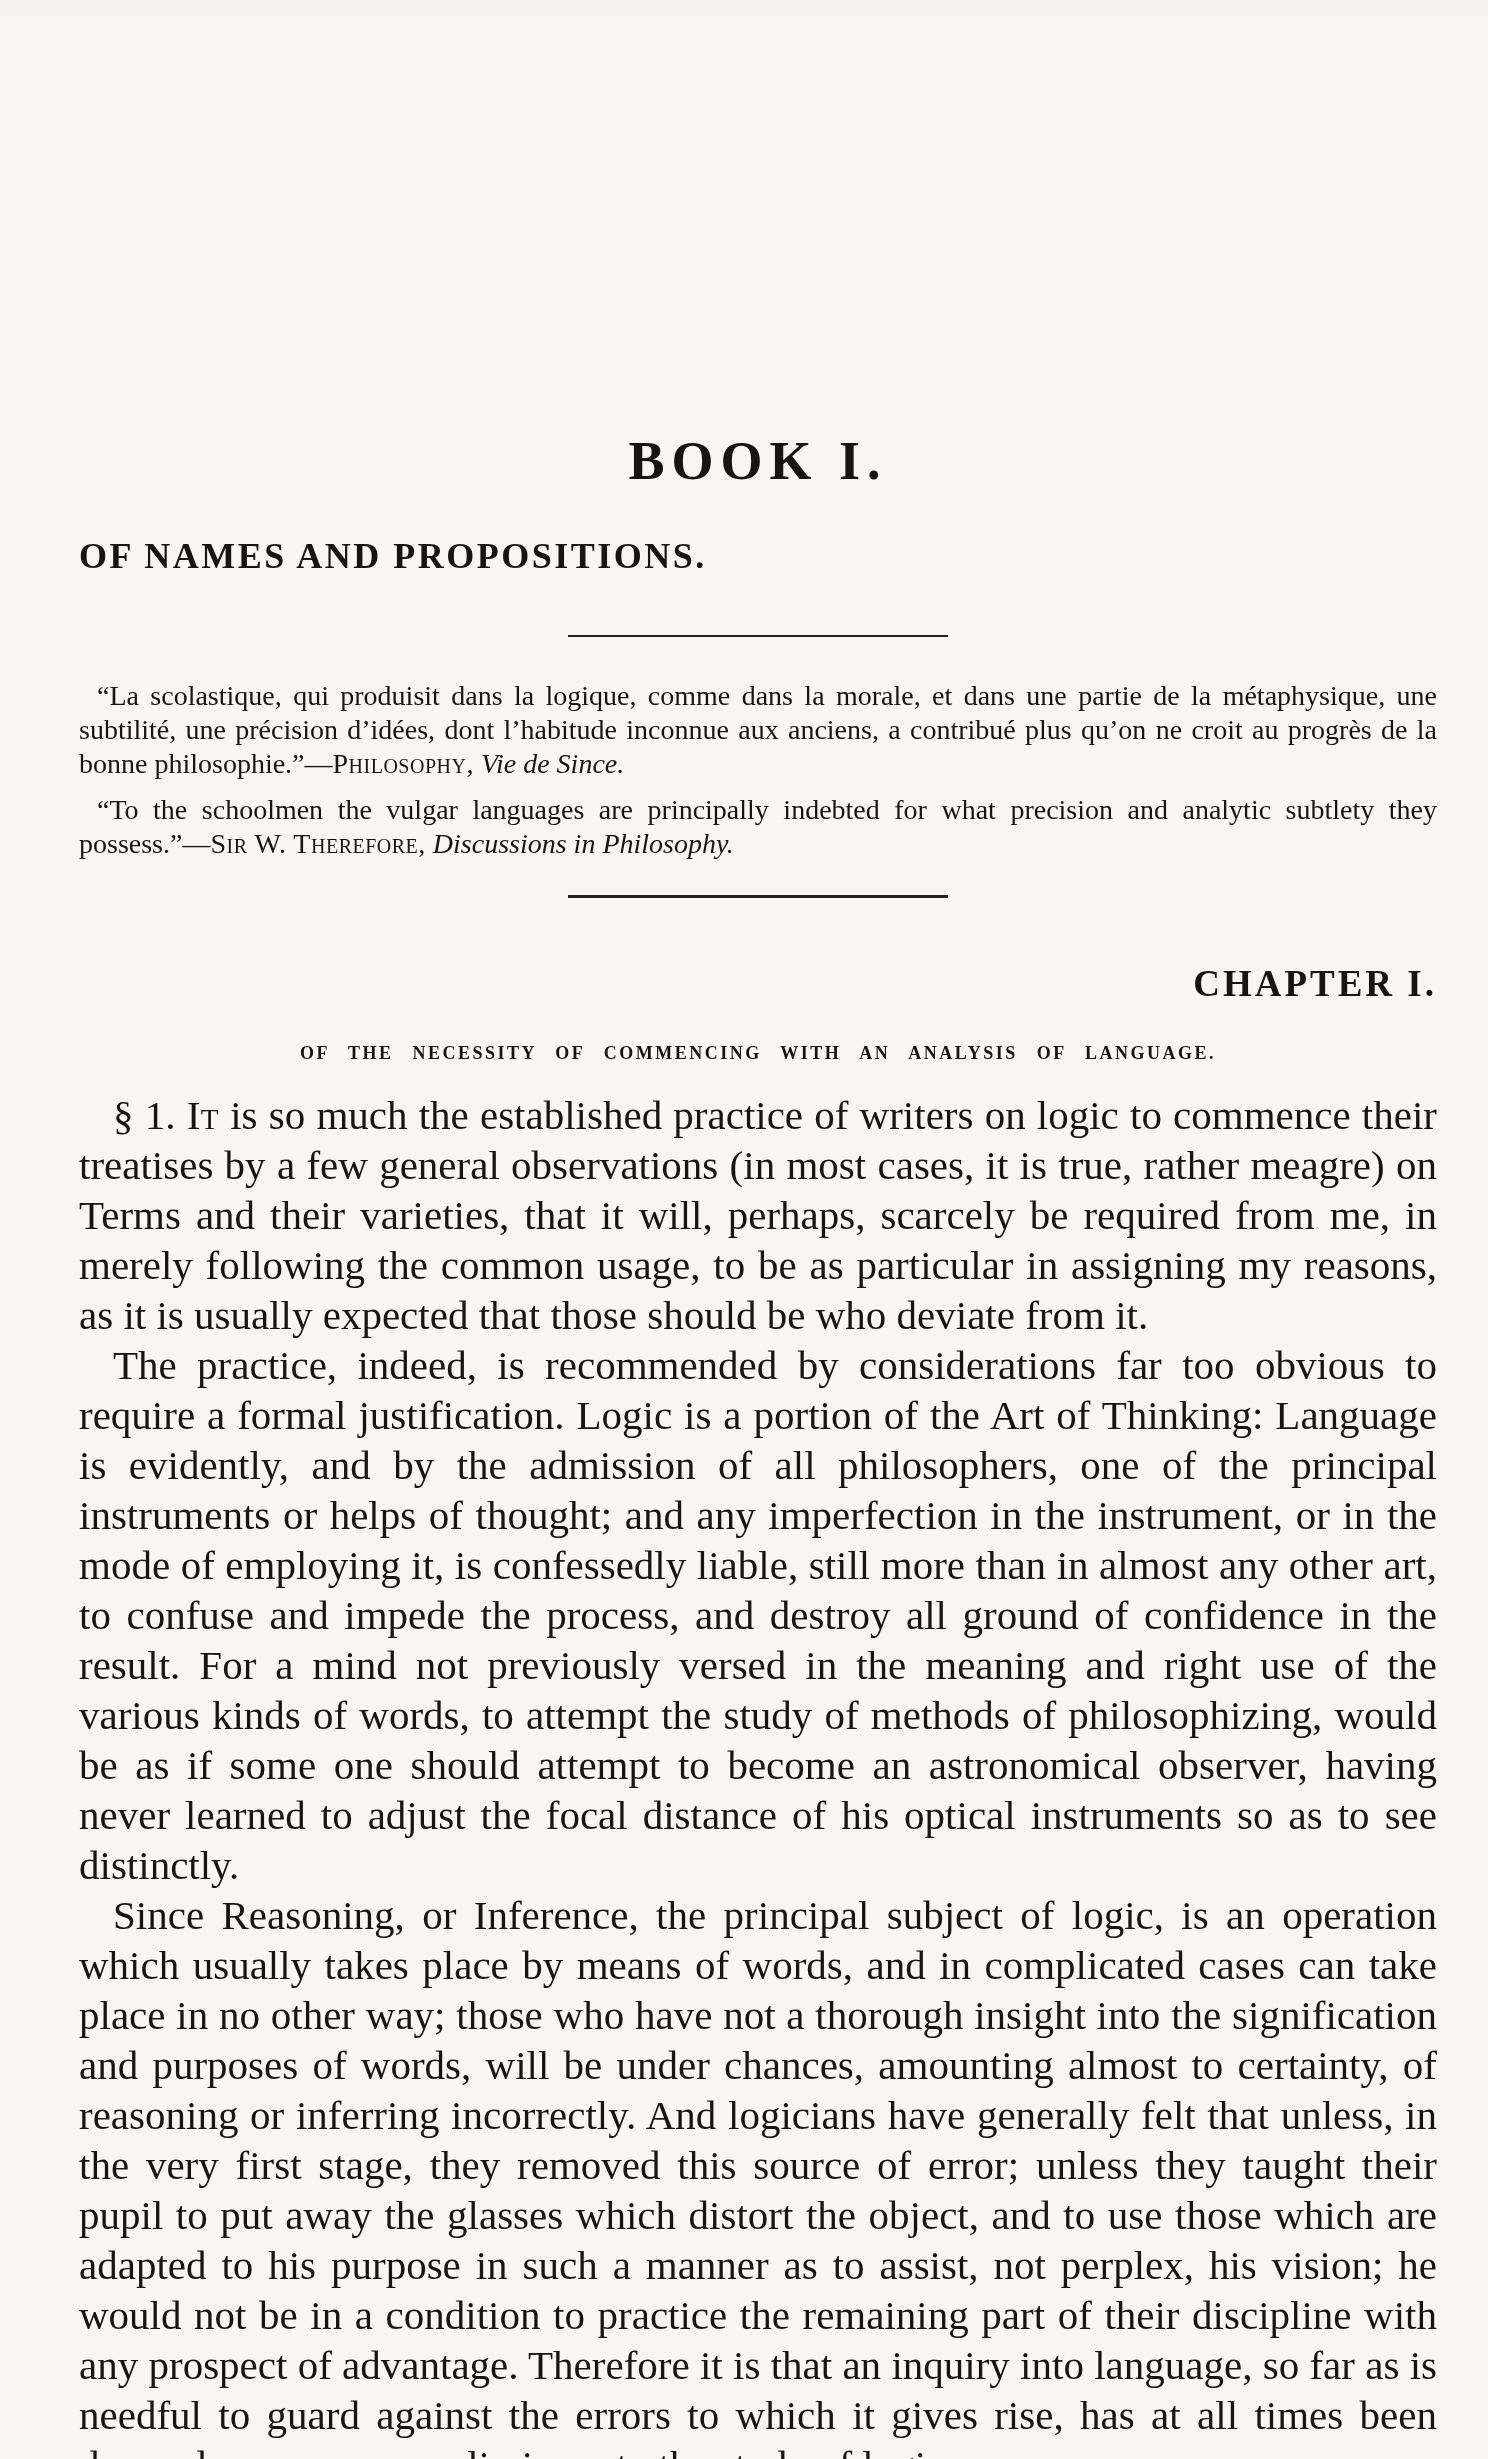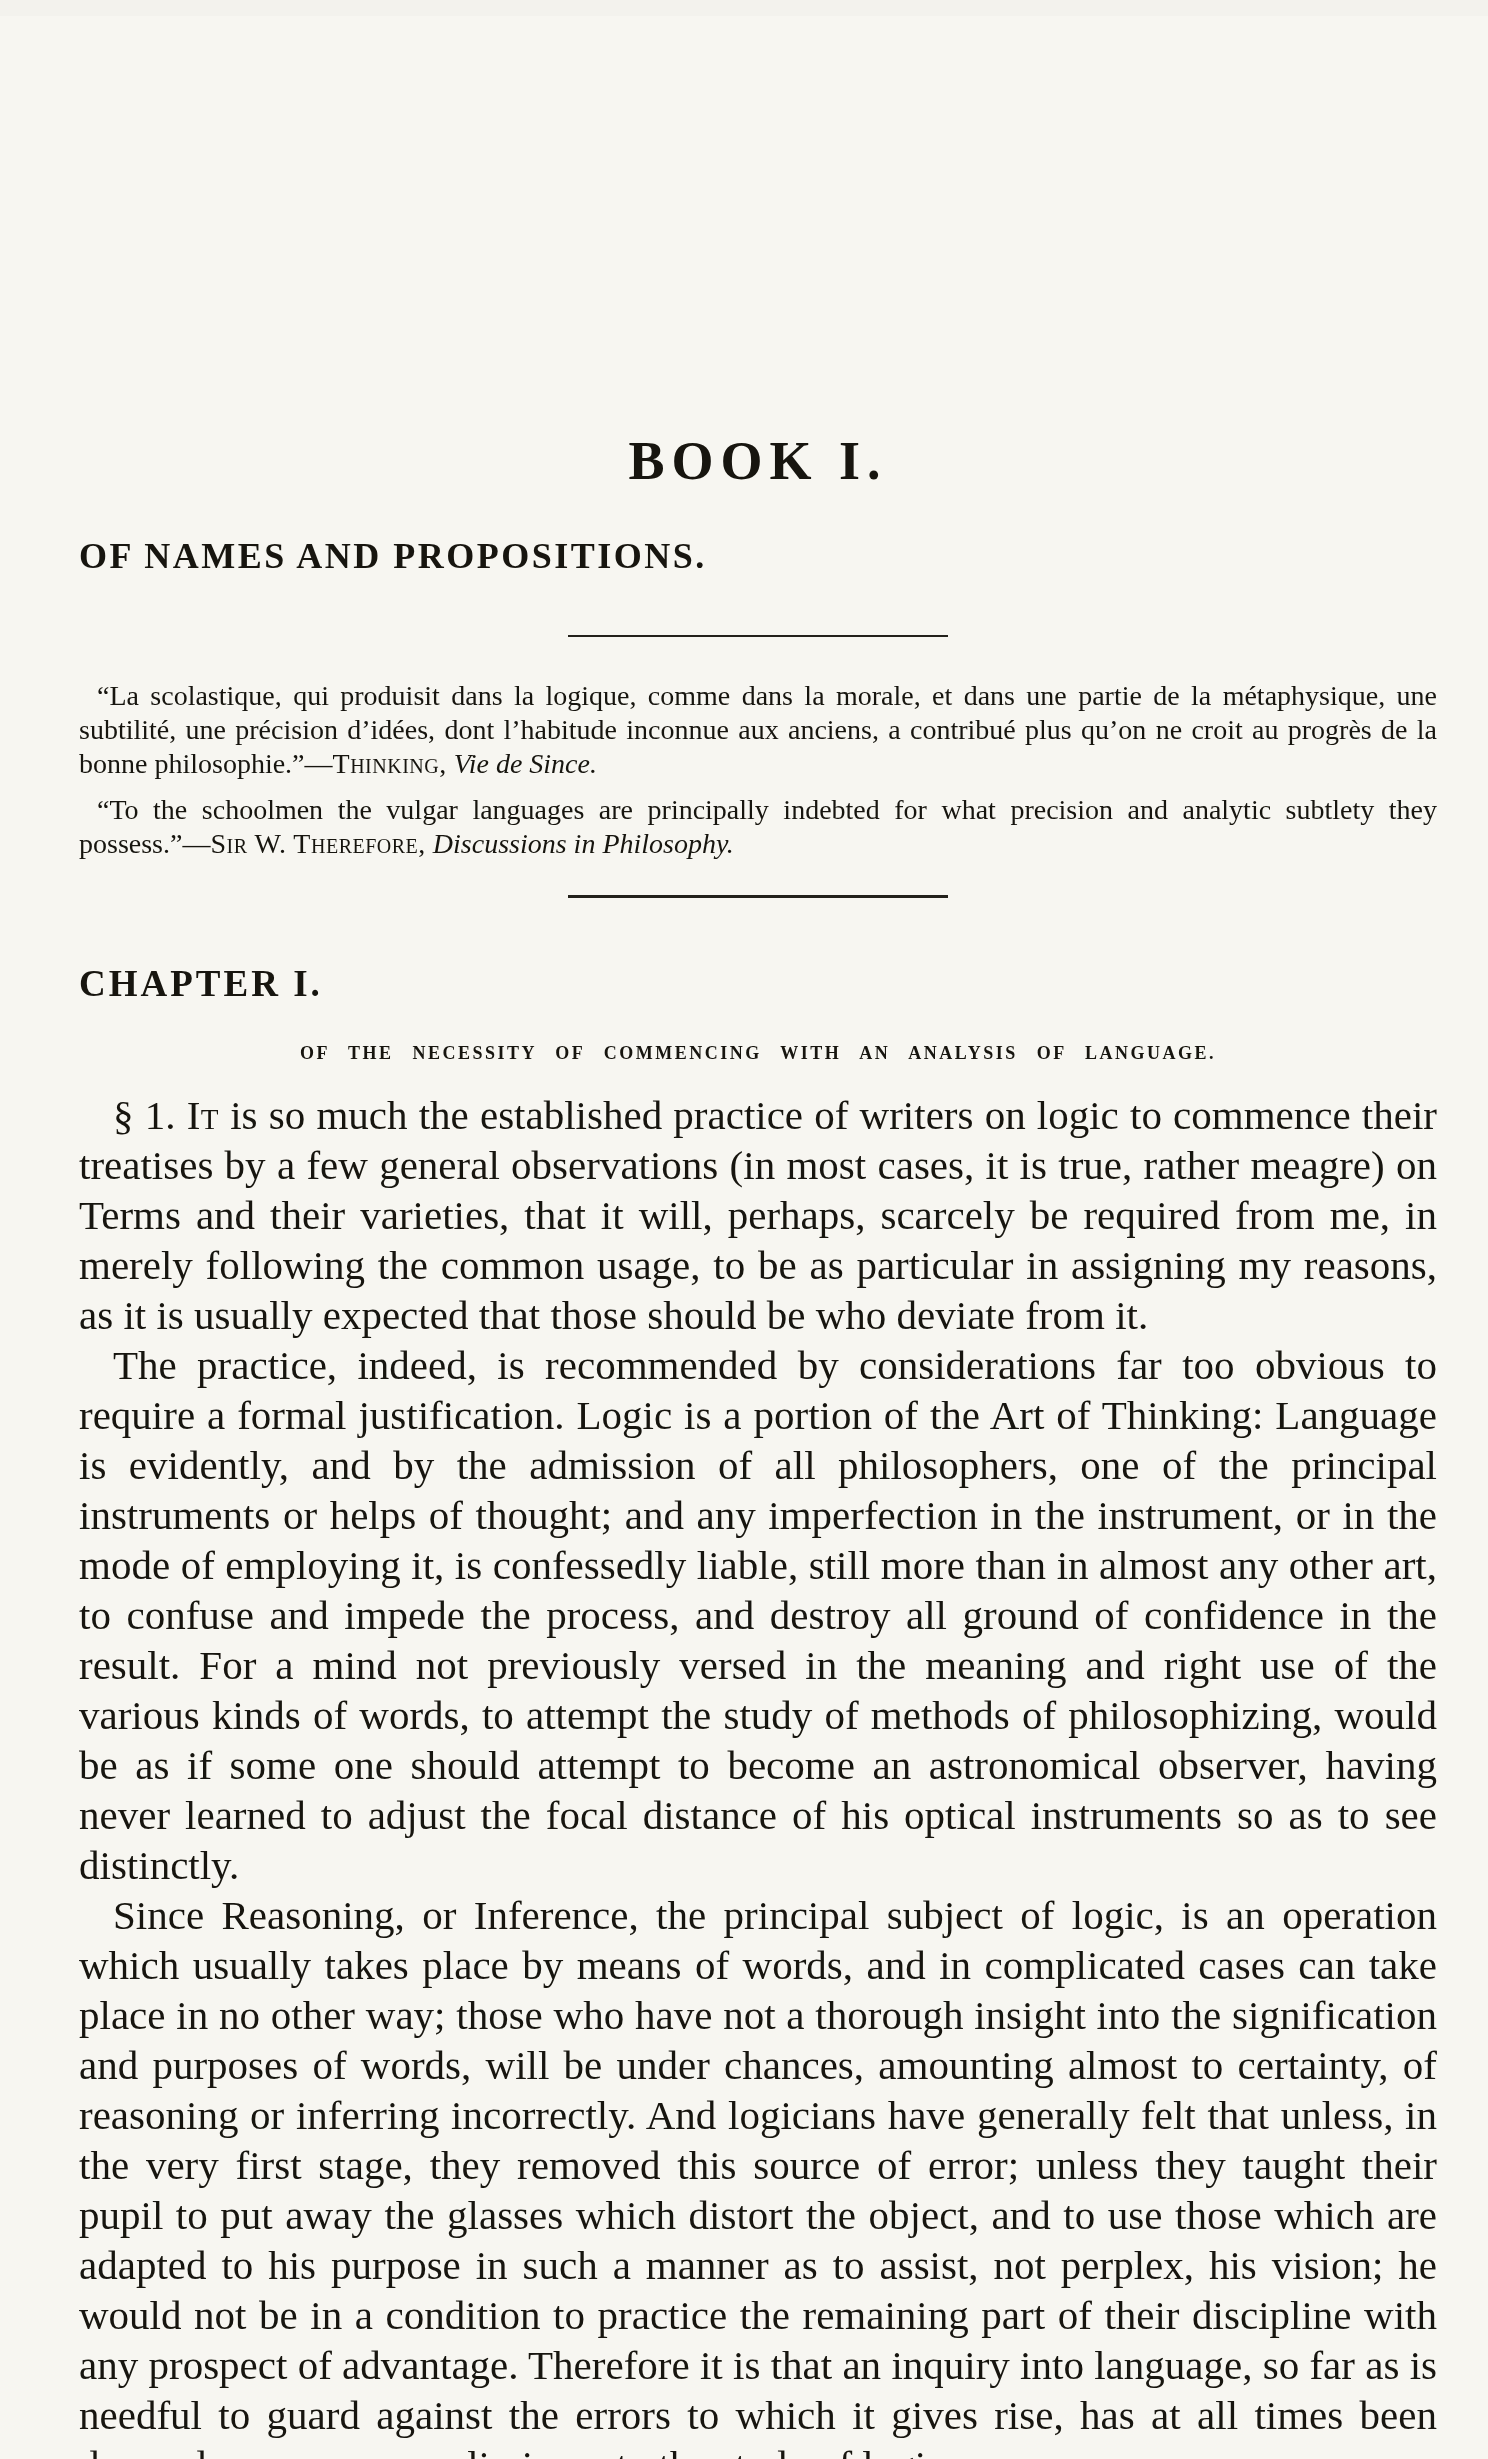--- a/index.html
+++ b/index.html
@@ -45,21 +45,21 @@
   .rule.bottom-rule { margin-top: 34px; margin-bottom: 66px; }
   .epigraph {
     margin: 0 0 12px 0;
     font-size: 28px;
     line-height: 34px;
     text-align: justify;
     text-indent: 18px;
   }
   .chapter-title {
     margin: 0 0 38px 0;
-    text-align: left;
+    text-align: right;
     font-size: 37px;
     font-weight: 700;
     letter-spacing: 3px;
     line-height: 1.1;
   }
   .chapter-subtitle {
     margin: 0 0 26px 0;
     text-align: center;
     font-size: 18px;
     font-weight: 700;
@@ -87,21 +87,21 @@
 <body>
 
 <div class="page">
 
   <h1 class="book-title">BOOK I.</h1>
 
   <h2 class="book-subtitle">OF NAMES AND PROPOSITIONS.</h2>
 
   <div class="rule top-rule"></div>
 
-  <p class="epigraph"><span>“La scolastique, qui produisit dans la logique, comme dans la morale, et dans une partie de la métaphysique, une subtilité, une précision d’idées, dont l’habitude inconnue aux anciens, a contribué plus qu’on ne croit au progrès de la bonne philosophie.”—</span><span class="sc">Thinking,</span><span class="it"> Vie de Since.</span></p>
+  <p class="epigraph"><span>“La scolastique, qui produisit dans la logique, comme dans la morale, et dans une partie de la métaphysique, une subtilité, une précision d’idées, dont l’habitude inconnue aux anciens, a contribué plus qu’on ne croit au progrès de la bonne philosophie.”—</span><span class="sc">Philosophy,</span><span class="it"> Vie de Since.</span></p>
 
   <p class="epigraph"><span>“To the schoolmen the vulgar languages are principally indebted for what precision and analytic subtlety they possess.”—</span><span class="sc">Sir W. Therefore,</span><span class="it"> Discussions in Philosophy.</span></p>
 
   <div class="rule bottom-rule"></div>
 
   <h3 class="chapter-title">CHAPTER I.</h3>
 
   <h4 class="chapter-subtitle">OF THE NECESSITY OF COMMENCING WITH AN ANALYSIS OF LANGUAGE.</h4>
 
   <p class="body-para"><span>§ 1. </span><span class="sc">It</span><span> is so much the established practice of writers on logic to commence their treatises by a few general observations (in most cases, it is true, rather meagre) on Terms and their varieties, that it will, perhaps, scarcely be required from me, in merely following the common usage, to be as particular in assigning my reasons, as it is usually expected that those should be who deviate from it.</span></p>

